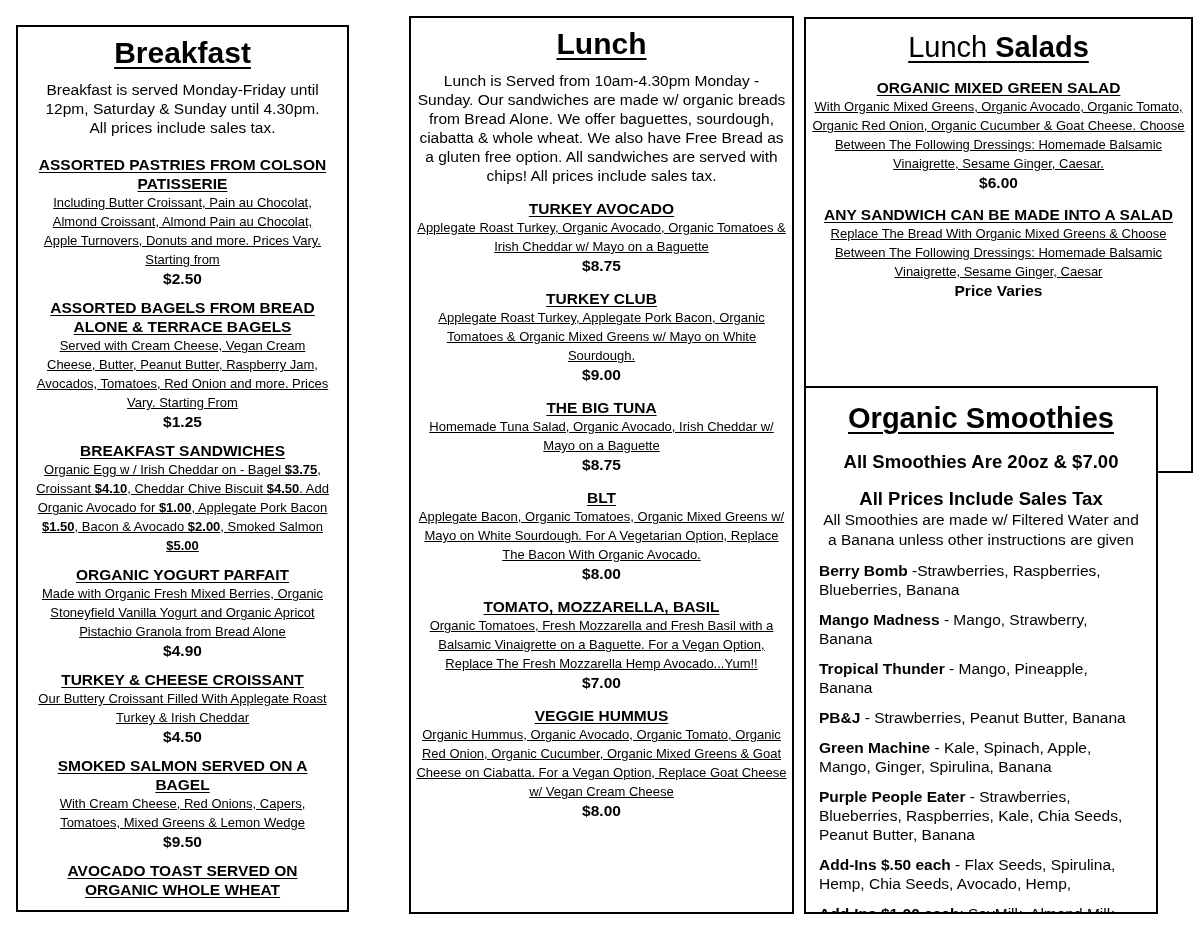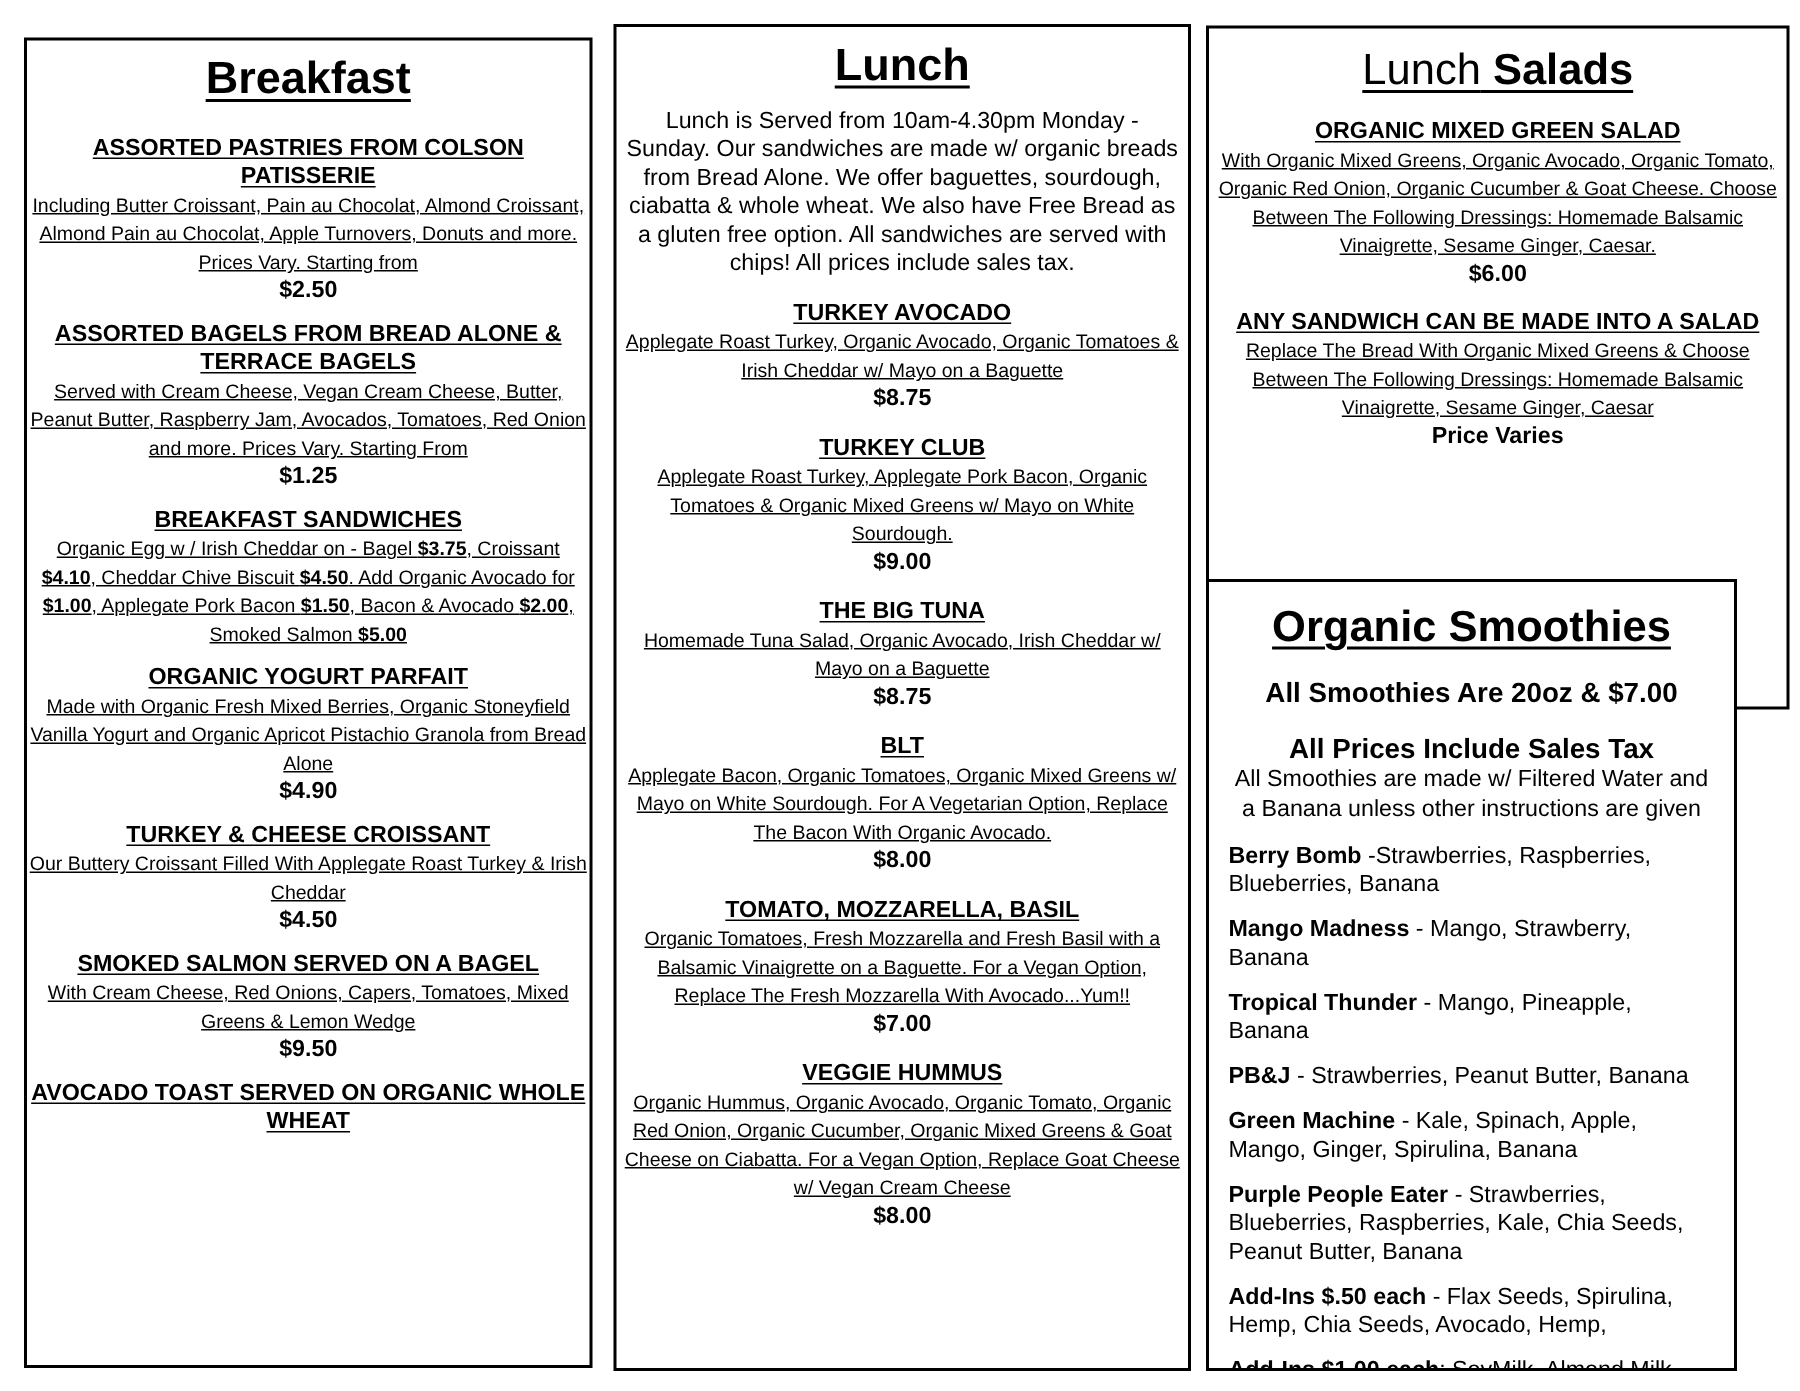--- a/index.html
+++ b/index.html
@@ -6,21 +6,21 @@
   html,body { background:#ffffff; }
   body {
     width:1200px; height:927px; position:relative;
     font-family:"Liberation Sans", sans-serif;
     color:#000000;
   }
   .box {
     position:absolute; border:2px solid #000000; background:#ffffff;
     overflow:hidden; text-align:center;
   }
-  #box-breakfast { left:16px;  top:25px;  width:379px; height:887px; padding:6px 0; }
+  #box-breakfast { left:16px;  top:25px;  width:333px; height:887px; padding:6px 18px; }
   #box-lunch     { left:409px; top:16px;  width:385px; height:898px; padding:6px 5px; }
   #box-lunch-salads { left:804px; top:17px;  width:389px; height:456px; padding:8px 6px; }
   #box-smoothies    { left:804px; top:386px; width:354px; height:528px; padding:10px 13px; }
   .title {
     text-align:center; font-size:30px; line-height:36px;
     text-decoration:underline; text-decoration-thickness:2px; text-underline-offset:4px;
     margin-top:2px;
   }
   #box-lunch-salads .title, #box-smoothies .title { font-size:29px; }
   .b { font-weight:bold; }
@@ -40,20 +40,21 @@
   .subtitle { font-size:18.5px; line-height:22px; font-weight:bold; text-align:center; margin-top:15px; }
   .note { font-size:15.5px; line-height:20px; text-align:center; margin-top:0; }
   .smoothies-list { margin-top:6px; }
   .smoothie { text-align:left; font-size:15.5px; line-height:19px; margin-top:11px; }
 </style>
 </head>
 <body>
 
 <div class="box" id="box-breakfast">
   <div class="title"><span class="b">Breakfast</span></div>
+  <div class="intro">Breakfast is served Monday-Friday until 12pm, Saturday &amp; Sunday until 4.30pm. All prices include sales tax.</div>
   <div class="sections">
       <div class="section">
         <div class="heading">ASSORTED PASTRIES FROM COLSON PATISSERIE</div>
         <div class="desc"><span>Including Butter Croissant, Pain au Chocolat, Almond Croissant, Almond Pain au Chocolat, Apple Turnovers, Donuts and more. Prices Vary. Starting from</span></div>
         <div class="price"><span class="b">$2.50</span></div>
       </div>
       <div class="section">
         <div class="heading">ASSORTED BAGELS FROM BREAD ALONE &amp; TERRACE BAGELS</div>
         <div class="desc"><span>Served with Cream Cheese, Vegan Cream Cheese, Butter, Peanut Butter, Raspberry Jam, Avocados, Tomatoes, Red Onion and more. Prices Vary. Starting From</span></div>
         <div class="price"><span class="b">$1.25</span></div>
@@ -102,21 +103,21 @@
         <div class="desc"><span>Homemade Tuna Salad, Organic Avocado, Irish Cheddar w/ Mayo on a Baguette</span></div>
         <div class="price"><span class="b">$8.75</span></div>
       </div>
       <div class="section">
         <div class="heading">BLT</div>
         <div class="desc"><span>Applegate Bacon, Organic Tomatoes, Organic Mixed Greens w/ Mayo on White Sourdough. For A Vegetarian Option, Replace The Bacon With Organic Avocado.</span></div>
         <div class="price"><span class="b">$8.00</span></div>
       </div>
       <div class="section">
         <div class="heading">TOMATO, MOZZARELLA, BASIL</div>
-        <div class="desc"><span>Organic Tomatoes, Fresh Mozzarella and Fresh Basil with a Balsamic Vinaigrette on a Baguette. For a Vegan Option, Replace The Fresh Mozzarella With Avocado...Yum!!</span></div>
+        <div class="desc"><span>Organic Tomatoes, Fresh Mozzarella and Fresh Basil with a Balsamic Vinaigrette on a Baguette. For a Vegan Option, Replace The Fresh Mozzarella Hemp Avocado...Yum!!</span></div>
         <div class="price"><span class="b">$7.00</span></div>
       </div>
       <div class="section">
         <div class="heading">VEGGIE HUMMUS</div>
         <div class="desc"><span>Organic Hummus, Organic Avocado, Organic Tomato, Organic Red Onion, Organic Cucumber, Organic Mixed Greens &amp; Goat Cheese on Ciabatta. For a Vegan Option, Replace Goat Cheese w/ Vegan Cream Cheese</span></div>
         <div class="price"><span class="b">$8.00</span></div>
       </div>
     </div>
 </div>
 

